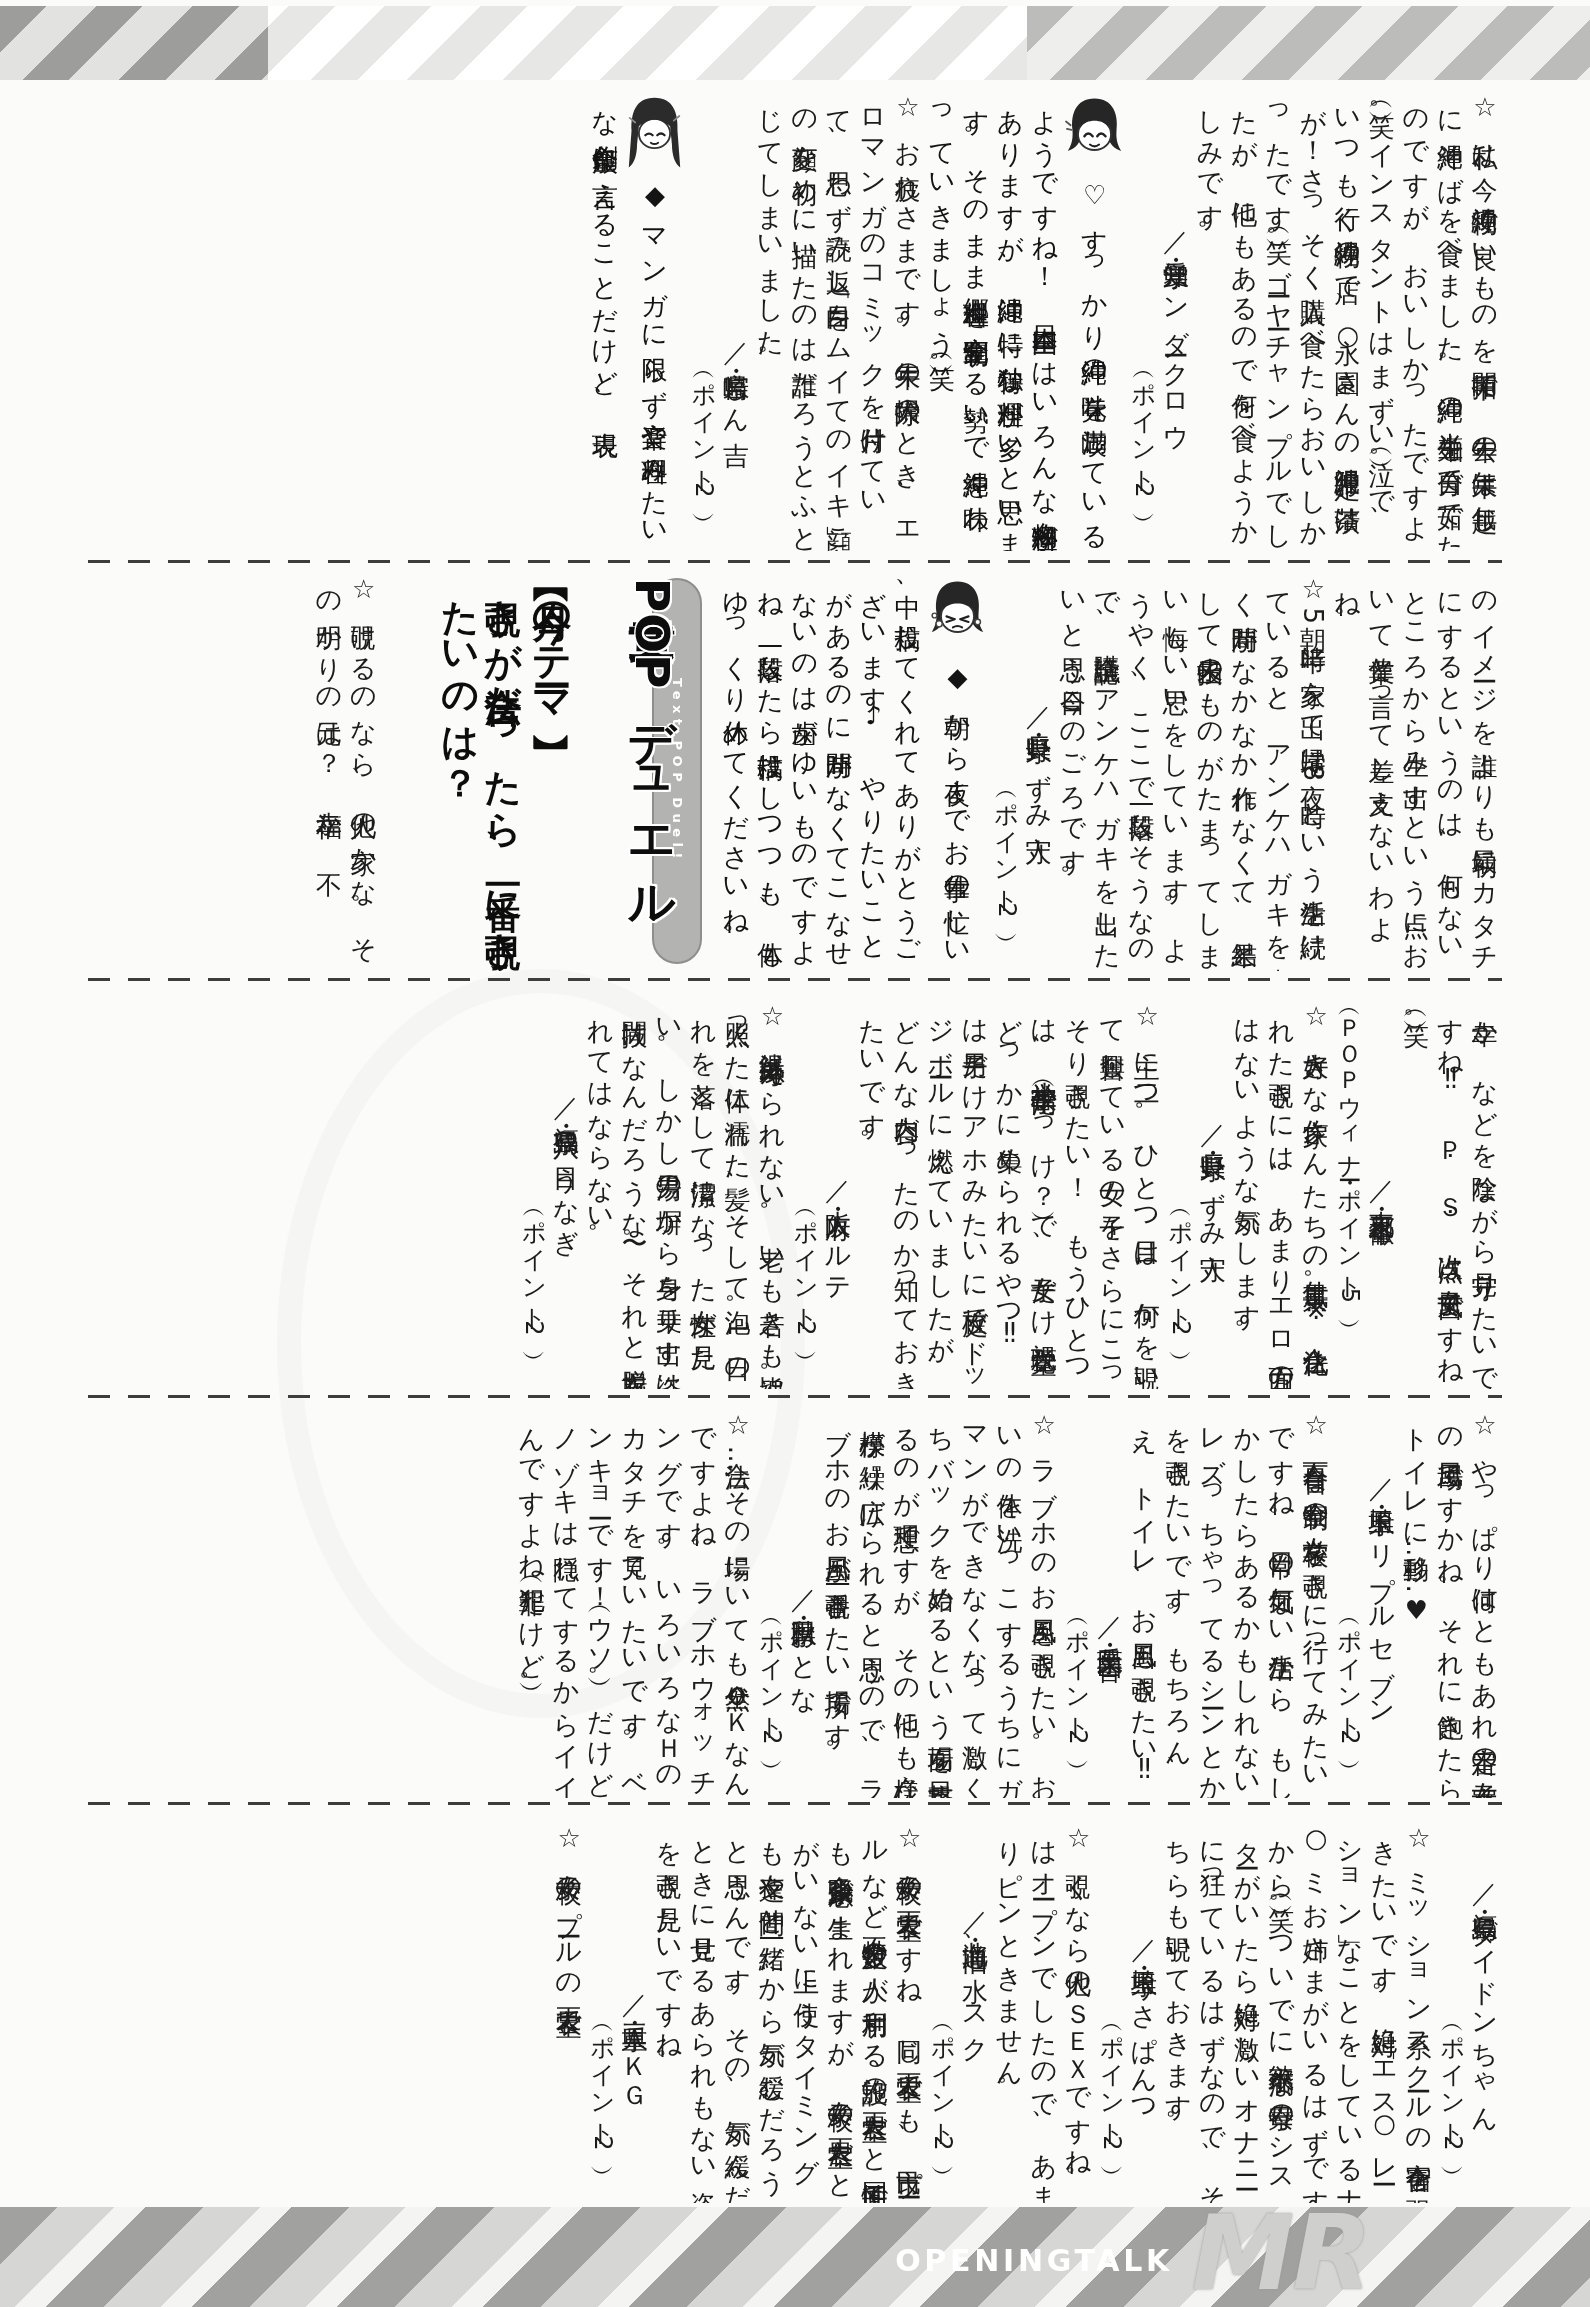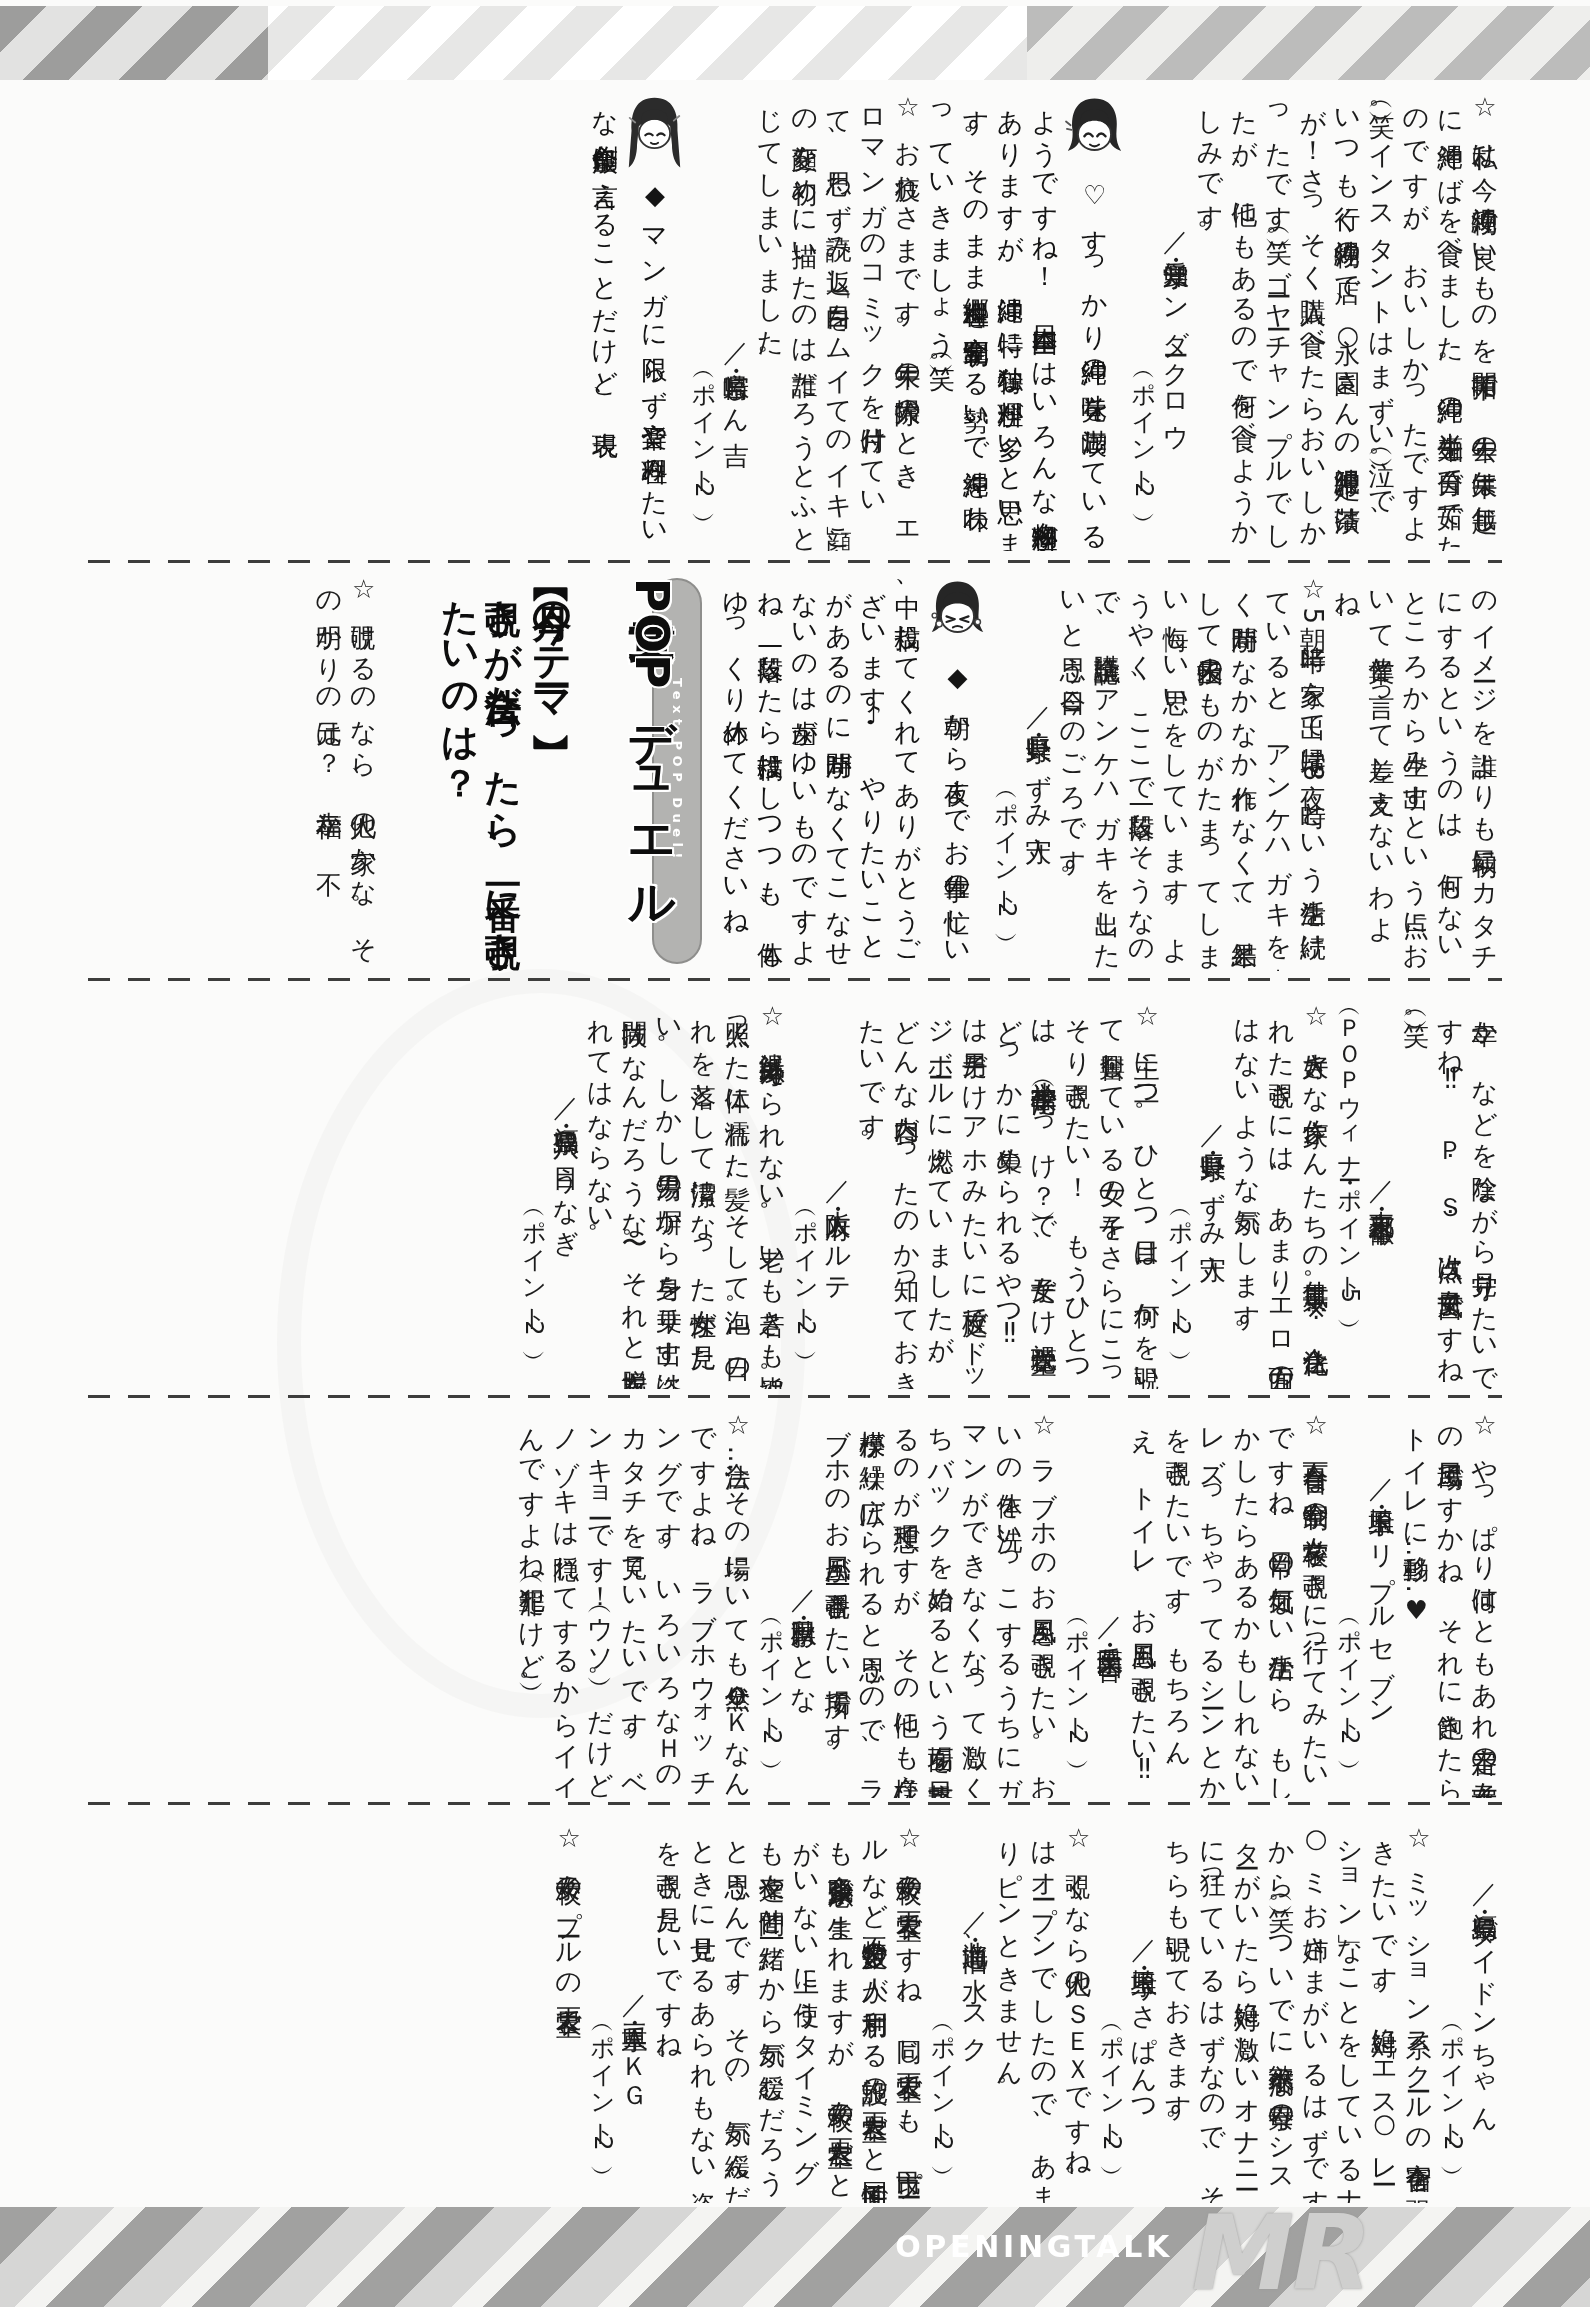--- a/index.html
+++ b/index.html
@@ -22,21 +22,21 @@
   }
   .stripes.top .seg-right{
     position:absolute;right:0;top:0;bottom:0;width:563px;
     background:repeating-linear-gradient(135deg,#bcbcbb 0 33px,#eeeeec 33px 68px);
   }
   .stripes.bottom{
     bottom:0;height:100px;
     background:repeating-linear-gradient(135deg,#a1a1a0 0 41px,#d6d6d5 41px 81px,#f4f4f2 81px 103px);
   }
   .opening-label{
-    position:absolute;right:417px;bottom:43px;
+    position:absolute;right:417px;bottom:29px;
     color:#ffffff;font-size:30px;font-weight:bold;letter-spacing:3.7px;
   }
   .mr-logo{
     position:absolute;right:220px;bottom:-5.5px;
     color:#cfcfce;font-size:103px;font-weight:900;font-style:italic;
     letter-spacing:-1.8px;text-shadow:0 0 2.8px #9a9a99;
   }
 
   
   .watermark{

